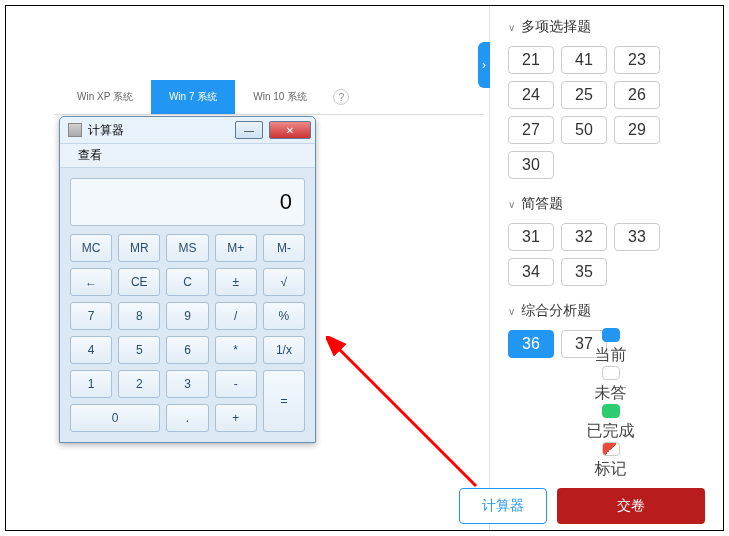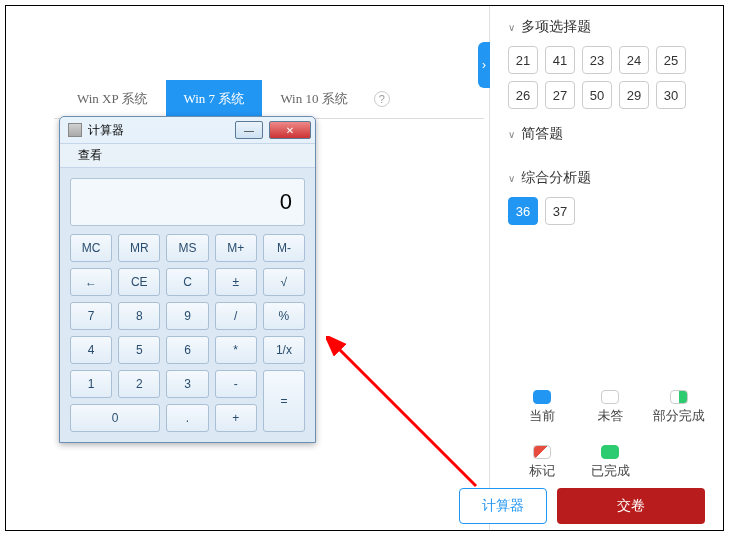--- a/index.html
+++ b/index.html
@@ -3,21 +3,21 @@
 <meta charset="utf-8">
 <style>
 * { box-sizing: border-box; margin: 0; padding: 0; }
 body { font-family: "Microsoft YaHei", Arial, sans-serif; font-size: 13px; background: #fff; width: 729px; height: 536px; position: relative; overflow: hidden; }
 .frame { position: absolute; inset: 5px; border: 1px solid #000; }
 
 .main-area { position: absolute; left: 0; top: 0; right: 234px; bottom: 50px; }
 .sidebar { position: absolute; right: 0; top: 0; width: 234px; bottom: 0; border-left: 1px solid #e0e0e0; }
 
 .tabs { position: absolute; left: 48px; top: 74px; display: flex; align-items: center; border-bottom: 1px solid #ddd; width: 430px; padding-left: 5px; }
-.tab { padding: 10px 18px; color: #666; cursor: pointer; font-size: 13px; font-family: Liberation Serif, serif; }
+.tab { padding: 10px 18px; color: #666; cursor: pointer; font-size: 10px; }
 .tab.active { background: #2196f3; color: #fff; }
 .help-icon { margin-left: 8px; color: #999; border: 1px solid #ccc; border-radius: 50%; width: 16px; height: 16px; display: inline-flex; align-items: center; justify-content: center; font-size: 11px; }
 
 .calc-window { position: absolute; left: 53px; top: 110px; width: 257px; background: linear-gradient(#e8f2fb, #d5e6f7); border: 1px solid #6b8fb0; border-radius: 5px 5px 0 0; box-shadow: 0 2px 6px rgba(0,0,0,0.3); }
 .calc-titlebar { display: flex; align-items: center; padding: 4px 4px 4px 8px; gap: 6px; }
 .calc-icon { width: 14px; height: 14px; background: linear-gradient(#d0d0d0,#aaa); border: 1px solid #888; }
 .calc-title { flex: 1; font-size: 12px; color: #000; }
 .winbtn { width: 28px; height: 18px; border: 1px solid #5a7a9a; background: linear-gradient(#eaf3fb,#cfe2f3); display: flex; align-items: center; justify-content: center; font-size: 10px; color: #333; border-radius: 2px; }
 .winbtn.close { background: linear-gradient(#e88,#c33); color: #fff; width: 42px; border-radius: 2px; }
 .calc-menu { background: #e9f1f9; border-top: 1px solid #c5d6e8; border-bottom: 1px solid #c5d6e8; padding: 3px 18px; font-size: 12px; }
@@ -28,24 +28,24 @@
 .calc-btn.tall { grid-row: span 2; height: auto; }
 
 .arrow { position: absolute; pointer-events: none; }
 
 .collapse-handle { position: absolute; left: -12px; top: 36px; width: 12px; height: 46px; background: #2196f3; border-radius: 6px 0 0 6px; display: flex; align-items: center; justify-content: center; color: #fff; font-size: 12px; }
 
 .section { padding: 12px 18px 4px 18px; }
 .section-header { display: flex; align-items: center; gap: 6px; color: #333; font-size: 14px; margin-bottom: 10px; cursor: pointer; }
 .chev { font-size: 10px; color: #888; }
 .qnums { display: flex; flex-wrap: wrap; gap: 7px; }
-.qnum { width: 30px; height: 28px; border: 1px solid #ccc; border-radius: 4px; display: flex; align-items: center; justify-content: center; font-size: 13px; color: #333; background: #fff; cursor: pointer; }
+.qnum { width: 46px; height: 28px; border: 1px solid #ccc; border-radius: 4px; display: flex; align-items: center; justify-content: center; font-size: 16px; color: #333; background: #fff; cursor: pointer; }
 .qnum.current { background: #2196f3; color: #fff; border-color: #2196f3; }
 
-.legend { position: absolute; bottom: 50px; left: 18px; right: 10px; display: grid; grid-template-columns: repeat(3, 1fr); row-gap: 20px; font-size: 13px; color: #444; }
+.legend { position: absolute; bottom: 50px; left: 18px; right: 10px; display: grid; grid-template-columns: repeat(1, 1fr); row-gap: 0; font-size: 16px; color: #444; }
 .legend-item { display: flex; flex-direction: column; align-items: center; gap: 3px; }
 .swatch { width: 18px; height: 14px; border-radius: 4px; border: 1px solid #ccc; }
 .sw-blue { background: #2196f3; border-color: #2196f3; }
 .sw-white { background: #fff; }
 .sw-half { background: linear-gradient(90deg, #fff 50%, #2ecc71 50%); }
 .sw-green { background: #2ecc71; border-color: #2ecc71; }
 .sw-mark { background: linear-gradient(135deg, #e74c3c 50%, #fff 50%); }
 
 .bottom-bar { position: absolute; bottom: 6px; right: 0; width: 310px; display: flex; gap: 10px; align-items: center; justify-content: flex-end; padding-right: 18px; }
 .btn-outline { border: 1px solid #2196f3; color: #2196f3; background: #fff; padding: 8px 22px; border-radius: 4px; font-size: 14px; cursor: pointer; }
@@ -142,20 +142,27 @@
         <div class="qnum">29</div>
         <div class="qnum">30</div>
       </div>
     </div>
 
     <div class="section">
       <div class="section-header">
           <span class="chev">∨</span>
           <span>简答题</span>
         </div>
+      <div class="qnums">
+        <div class="qnum">31</div>
+        <div class="qnum">32</div>
+        <div class="qnum">33</div>
+        <div class="qnum">34</div>
+        <div class="qnum">35</div>
+      </div>
     </div>
 
     <div class="section">
       <div class="section-header">
           <span class="chev">∨</span>
           <span>综合分析题</span>
         </div>
       <div class="qnums">
         <div class="qnum current">36</div>
         <div class="qnum">37</div>
@@ -165,30 +172,26 @@
     <div class="legend">
       <div class="legend-item">
           <div class="swatch sw-blue"></div>
           <span>当前</span>
         </div>
       <div class="legend-item">
           <div class="swatch sw-white"></div>
           <span>未答</span>
         </div>
       <div class="legend-item">
-          <div class="swatch sw-half"></div>
-          <span>部分完成</span>
+          <div class="swatch sw-green"></div>
+          <span>已完成</span>
         </div>
       <div class="legend-item">
           <div class="swatch sw-mark"></div>
           <span>标记</span>
-        </div>
-      <div class="legend-item">
-          <div class="swatch sw-green"></div>
-          <span>已完成</span>
         </div>
     </div>
   </div>
 
   <div class="bottom-bar">
     <button class="btn-outline">计算器</button>
     <button class="btn-primary">交卷</button>
   </div>
 
 </div>

